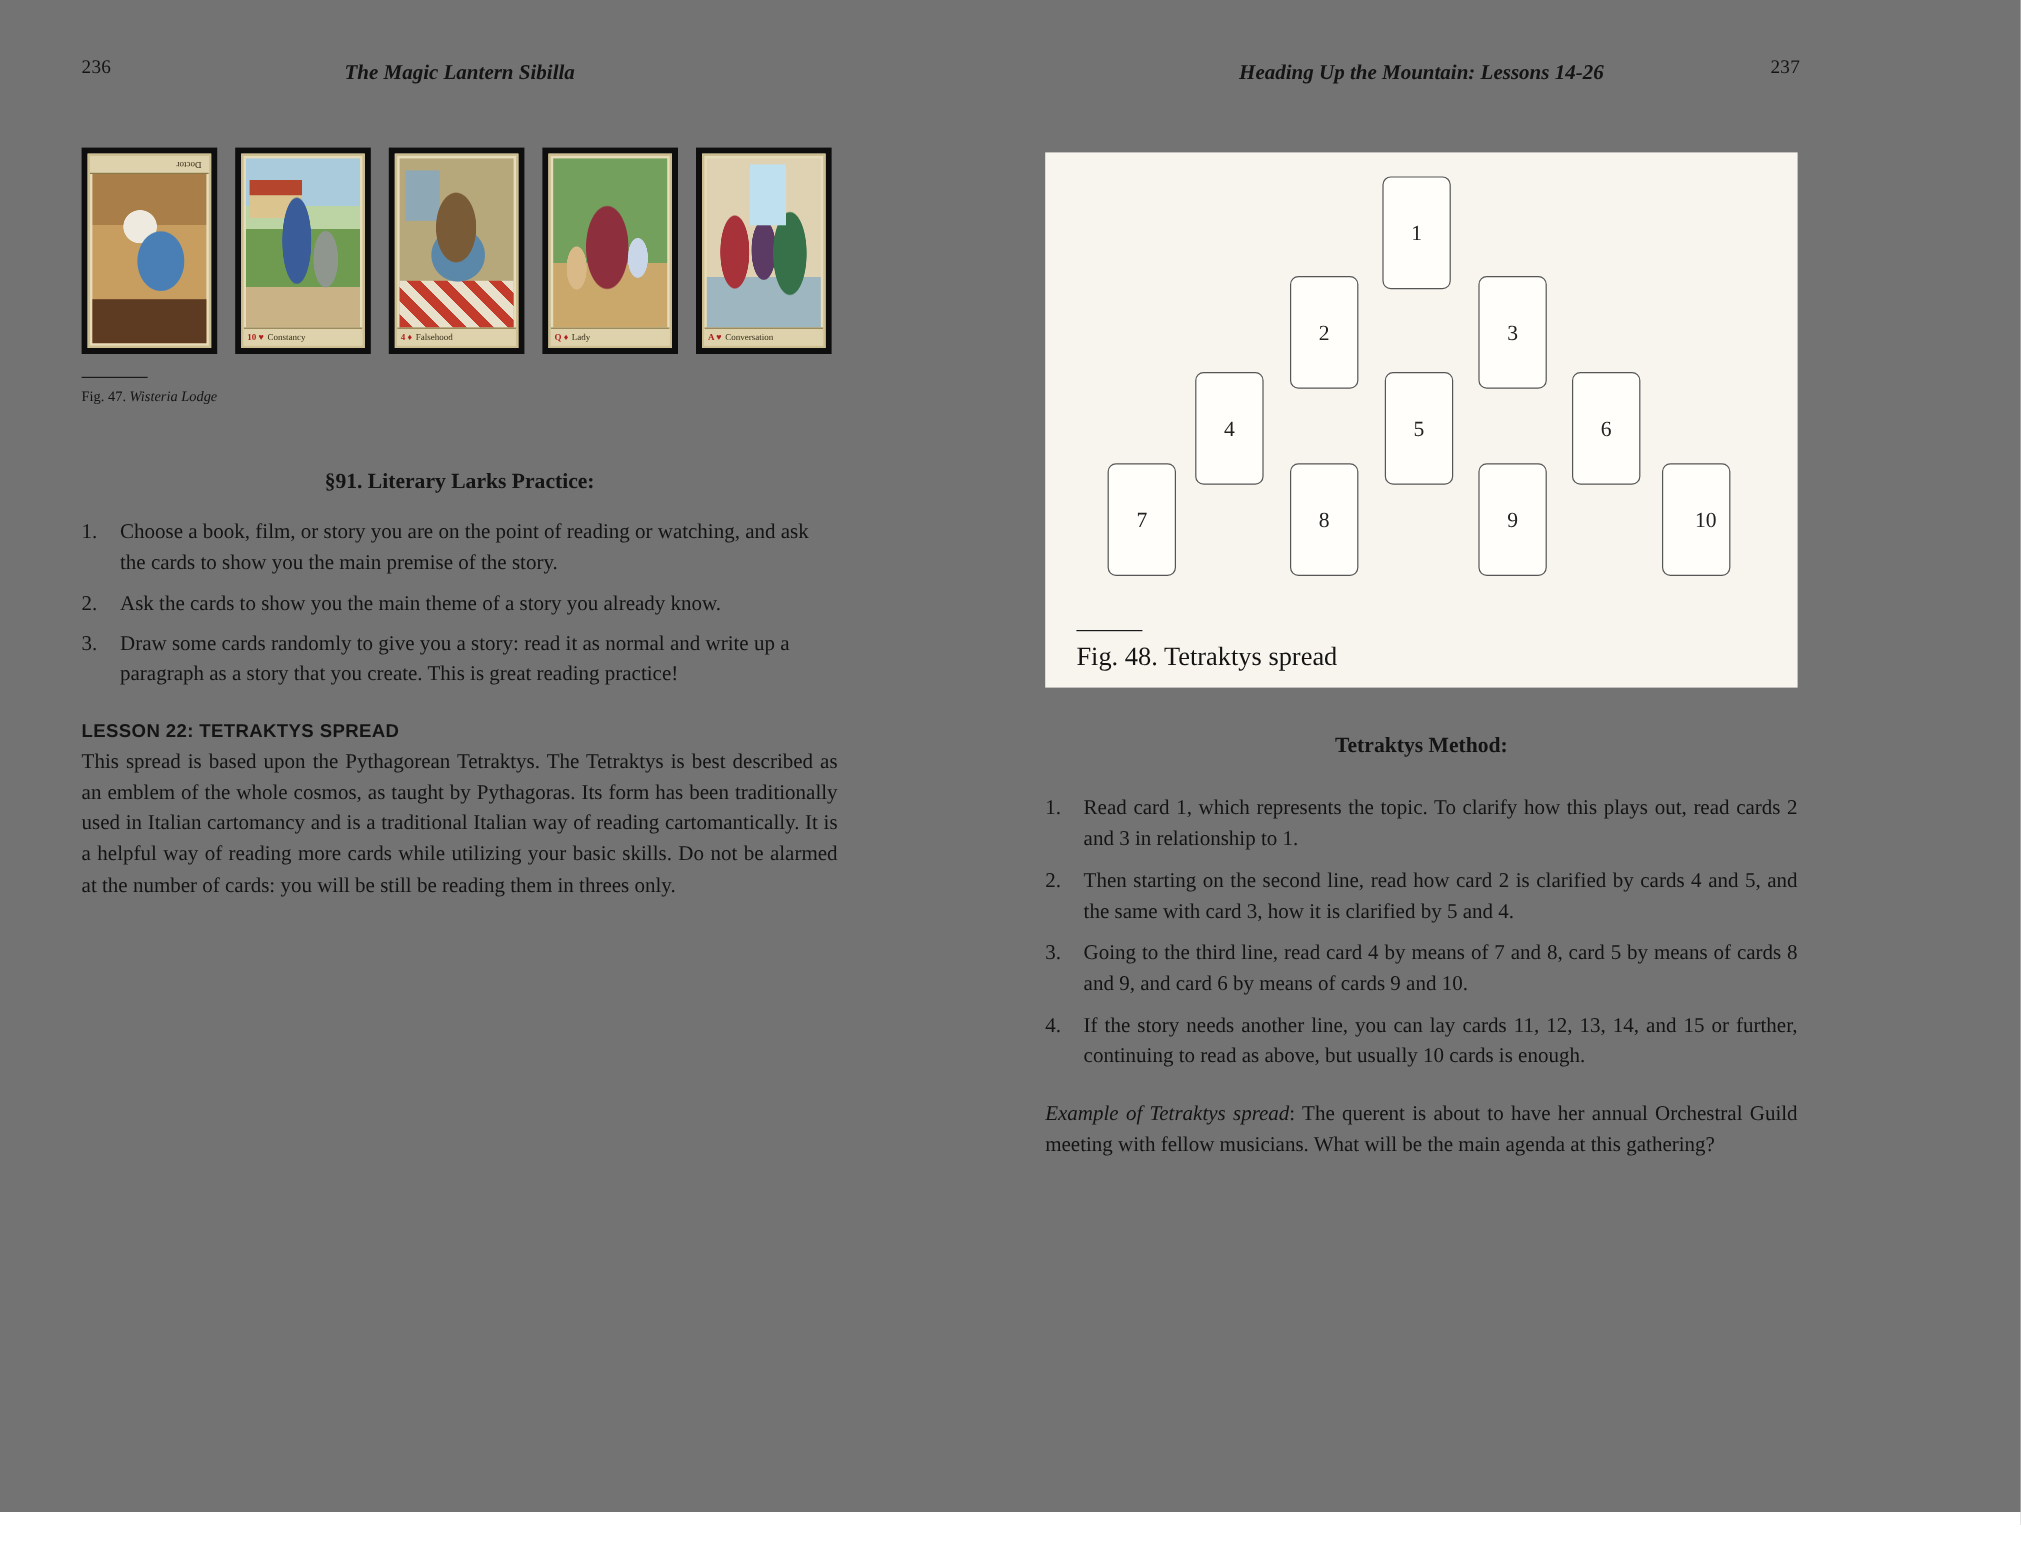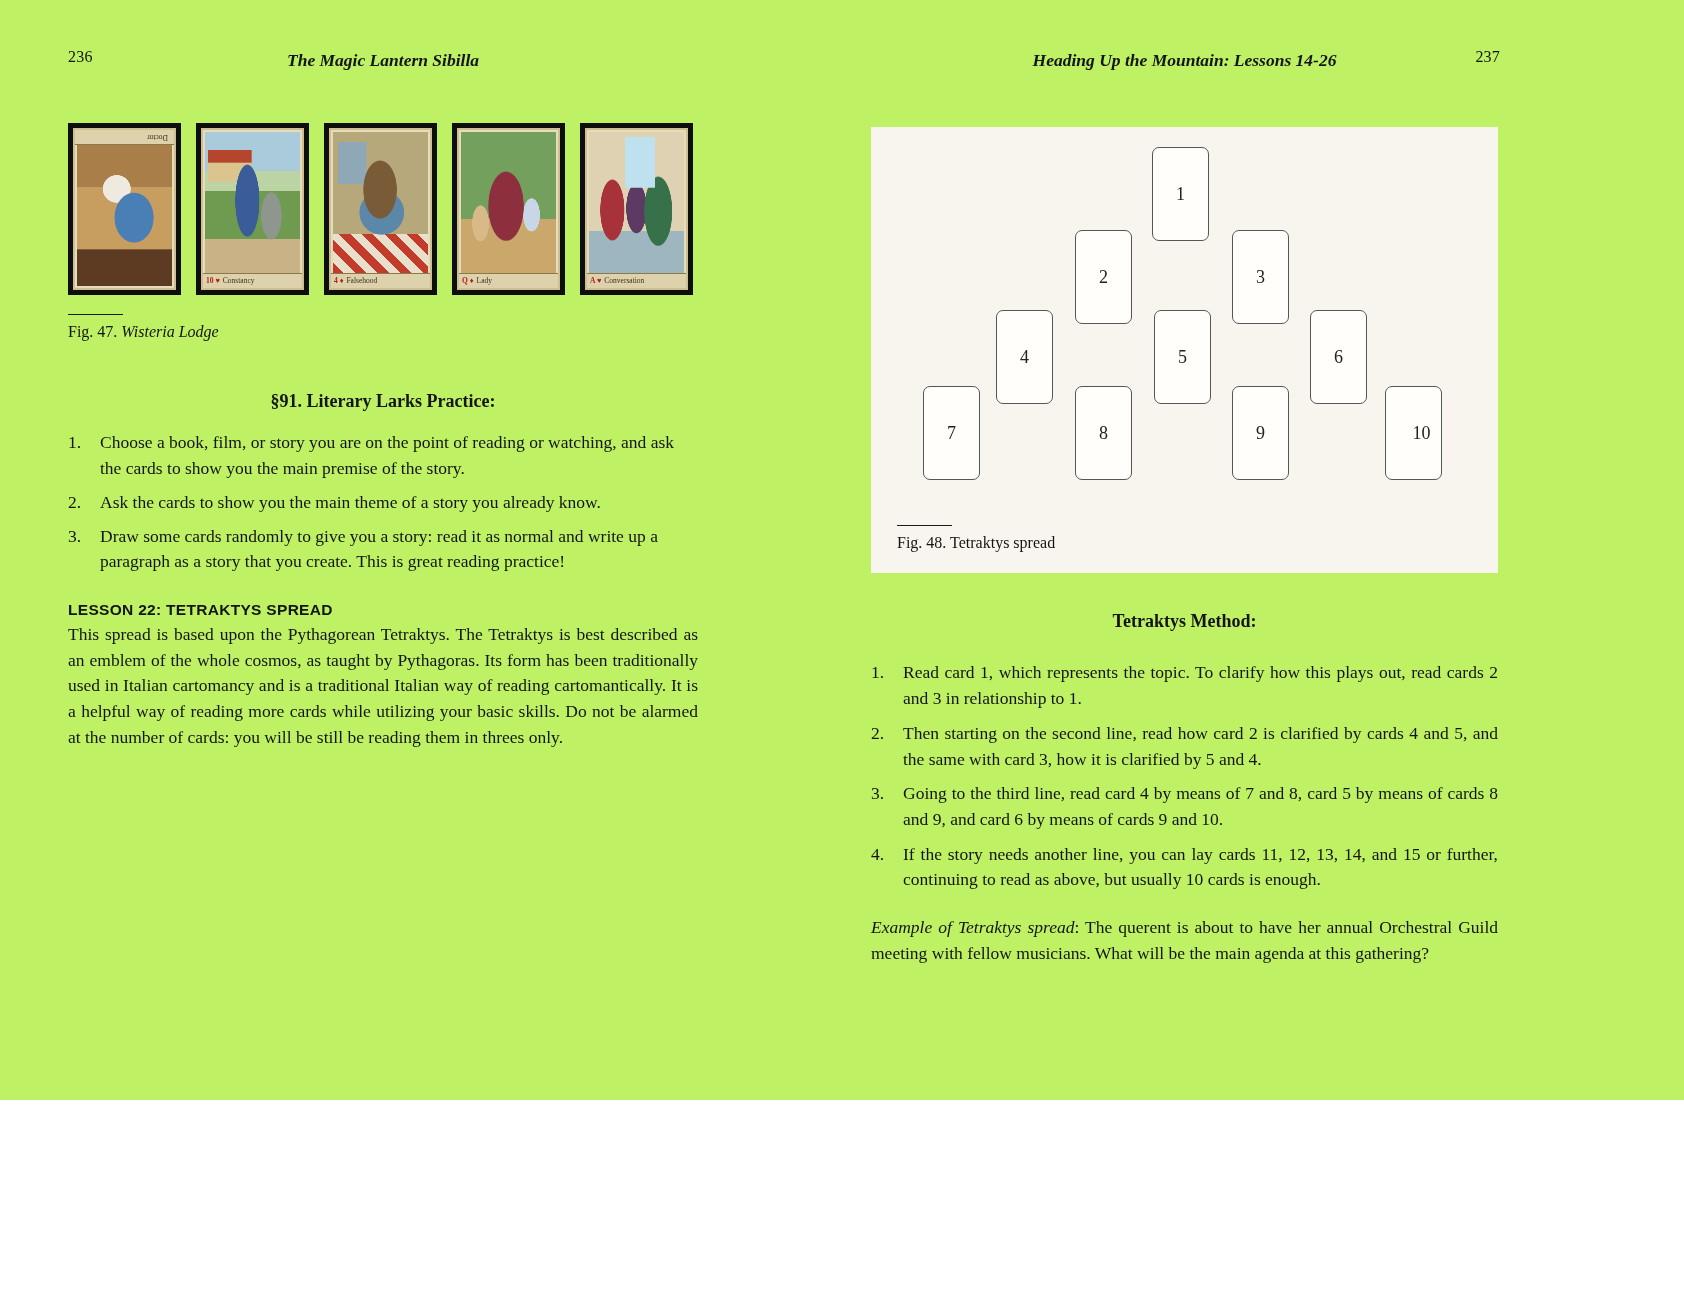--- a/index.html
+++ b/index.html
@@ -1,17 +1,17 @@
 <!DOCTYPE html>
 <html><head>
 <meta charset="utf-8">
 <style>
   html,body { margin:0; padding:0; background:#ffffff; }
   .book {
-    position:relative; width:1684px; height:1100px; background:#bef264;
+    position:relative; width:1684px; height:1260px; background:#737373;
     font-family:"Liberation Serif", serif; color:#141414; overflow:hidden;
   }
 
   
   .pagenum { position:absolute; top:48px; font-size:16px; letter-spacing:.2px; }
   .pn-left { left:68px; }
   .pn-right { right:184px; }
   .running-head {
     position:absolute; top:50px; font-style:italic; font-weight:600;
     font-size:17.5px; text-align:center;
@@ -71,21 +71,21 @@
   }
   .card-caption {
     height:14px; flex-shrink:0; display:flex; align-items:center; gap:3px;
     padding:0 3px; font-size:7.5px; line-height:1; color:#3a2f1a;
     background:#ddd2ac; border-top:1px solid #8a7a4a;
     white-space:nowrap; overflow:hidden;
   }
   .rank { color:#b02020; font-weight:700; }
 
   
-  .fig-caption { position:absolute; font-size:16px; }
+  .fig-caption { position:absolute; font-size:12px; }
   .fc-left { left:68px; top:314px; }
   .caption-rule { width:55px; height:1px; background:#1a1a1a; margin-bottom:8px; }
   .italic { font-style:italic; }
 
   
   .col { position:absolute; font-size:17.5px; line-height:1.47; }
   .left-col { left:68px; top:388px; width:630px; }
   .right-col { left:871px; top:608px; width:627px; }
   h2.center { text-align:center; font-size:18px; font-weight:700; margin:0 0 16px 0;font-family:Liberation Serif, serif; }
   .plist .li { display:flex; margin-bottom:8px; }
@@ -105,21 +105,21 @@
   .diagram {
     position:absolute; left:871px; top:127px; width:627px; height:446px;
     background:#f8f5ee;
   }
   .spread-card {
     position:absolute; width:57px; height:94px; box-sizing:border-box;
     background:#fffefa; border:1.5px solid #565656; border-radius:7px;
     display:flex; align-items:center; justify-content:center;
     font-size:18px; color:#222;
   }
-  .fc-diagram { position:absolute; left:26px; top:398px; font-size:16px; }
+  .fc-diagram { position:absolute; left:26px; top:398px; font-size:22px; }
 </style>
 </head>
 <body>
 
 <div class="book">
 
   <div class="pagenum pn-left">236</div>
   <div class="running-head rh-left">The Magic Lantern Sibilla</div>
   <div class="running-head rh-right">Heading Up the Mountain: Lessons 14-26</div>
   <div class="pagenum pn-right">237</div>

